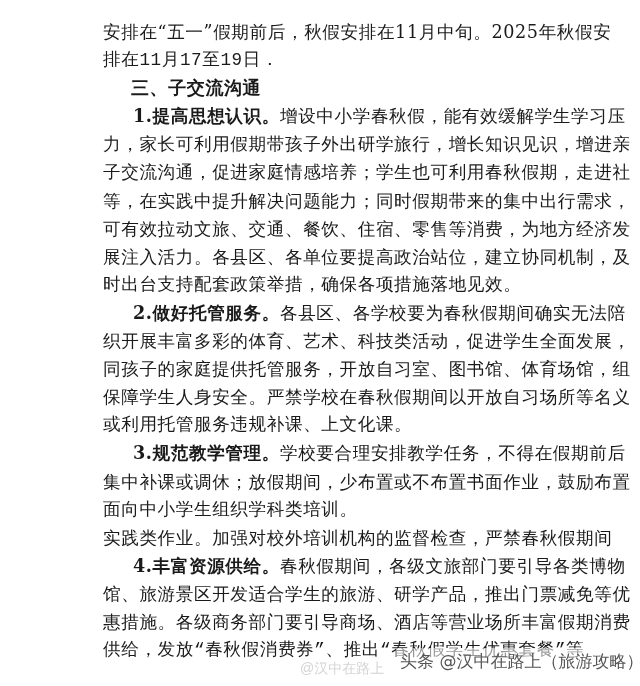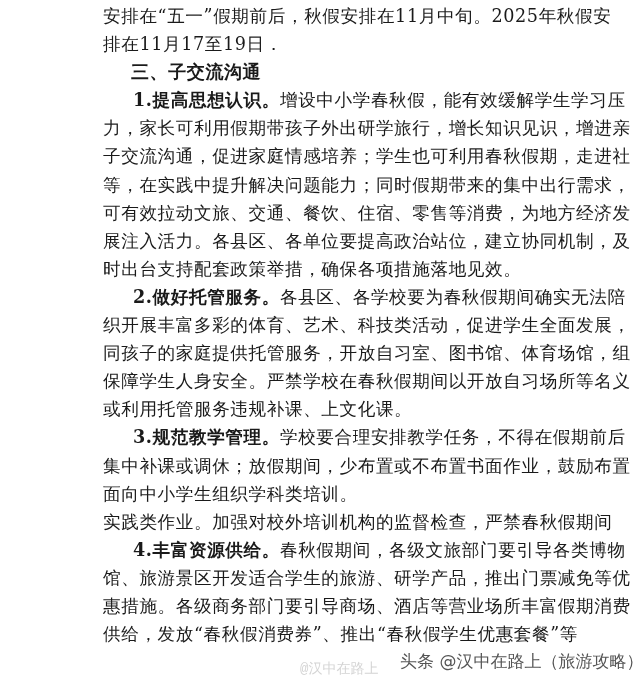--- a/index.html
+++ b/index.html
@@ -19,34 +19,35 @@
       position: absolute;
       left: 0;
       top: 0;
       width: 640px;
       height: 686px;
       background: #ffffff;
     }
     .doc {
       position: absolute;
       left: 103px;
-      top: 2px;
+      top: 18px;
       width: 436px;
     }
     .line {
       height: 28.1px;
       line-height: 28.1px;
       font-size: 17.6px;
       white-space: nowrap;
       letter-spacing: 0.6px;
       text-align: justify;
       text-align-last: justify;
     }
     .line.last {
       text-align-last: left;
+      font-family: Liberation Mono, monospace;
     }
     .line.indent {
       padding-left: 30px;
     }
     .line.heading {
       padding-left: 28px;
       font-family: "DejaVu Sans", "Liberation Sans", sans-serif;
       font-weight: bold;
       font-size: 18px;
       text-align-last: left;
@@ -65,21 +66,21 @@
       font-size: 17px;
       color: #555555;
       background: rgba(255,255,255,0.55);
       padding: 0 4px;
       white-space: nowrap;
     }
     .watermark-faint {
       position: absolute;
       left: 300px;
       top: 660px;
-      font-family: Liberation Mono, monospace;
+      font-family: Liberation Sans, sans-serif;
       font-size: 14px;
       color: rgba(160,160,160,0.45);
       white-space: nowrap;
     }
   </style>
 </head>
 <body>
 
 <div class="page">
   <div class="doc" id="doc">

